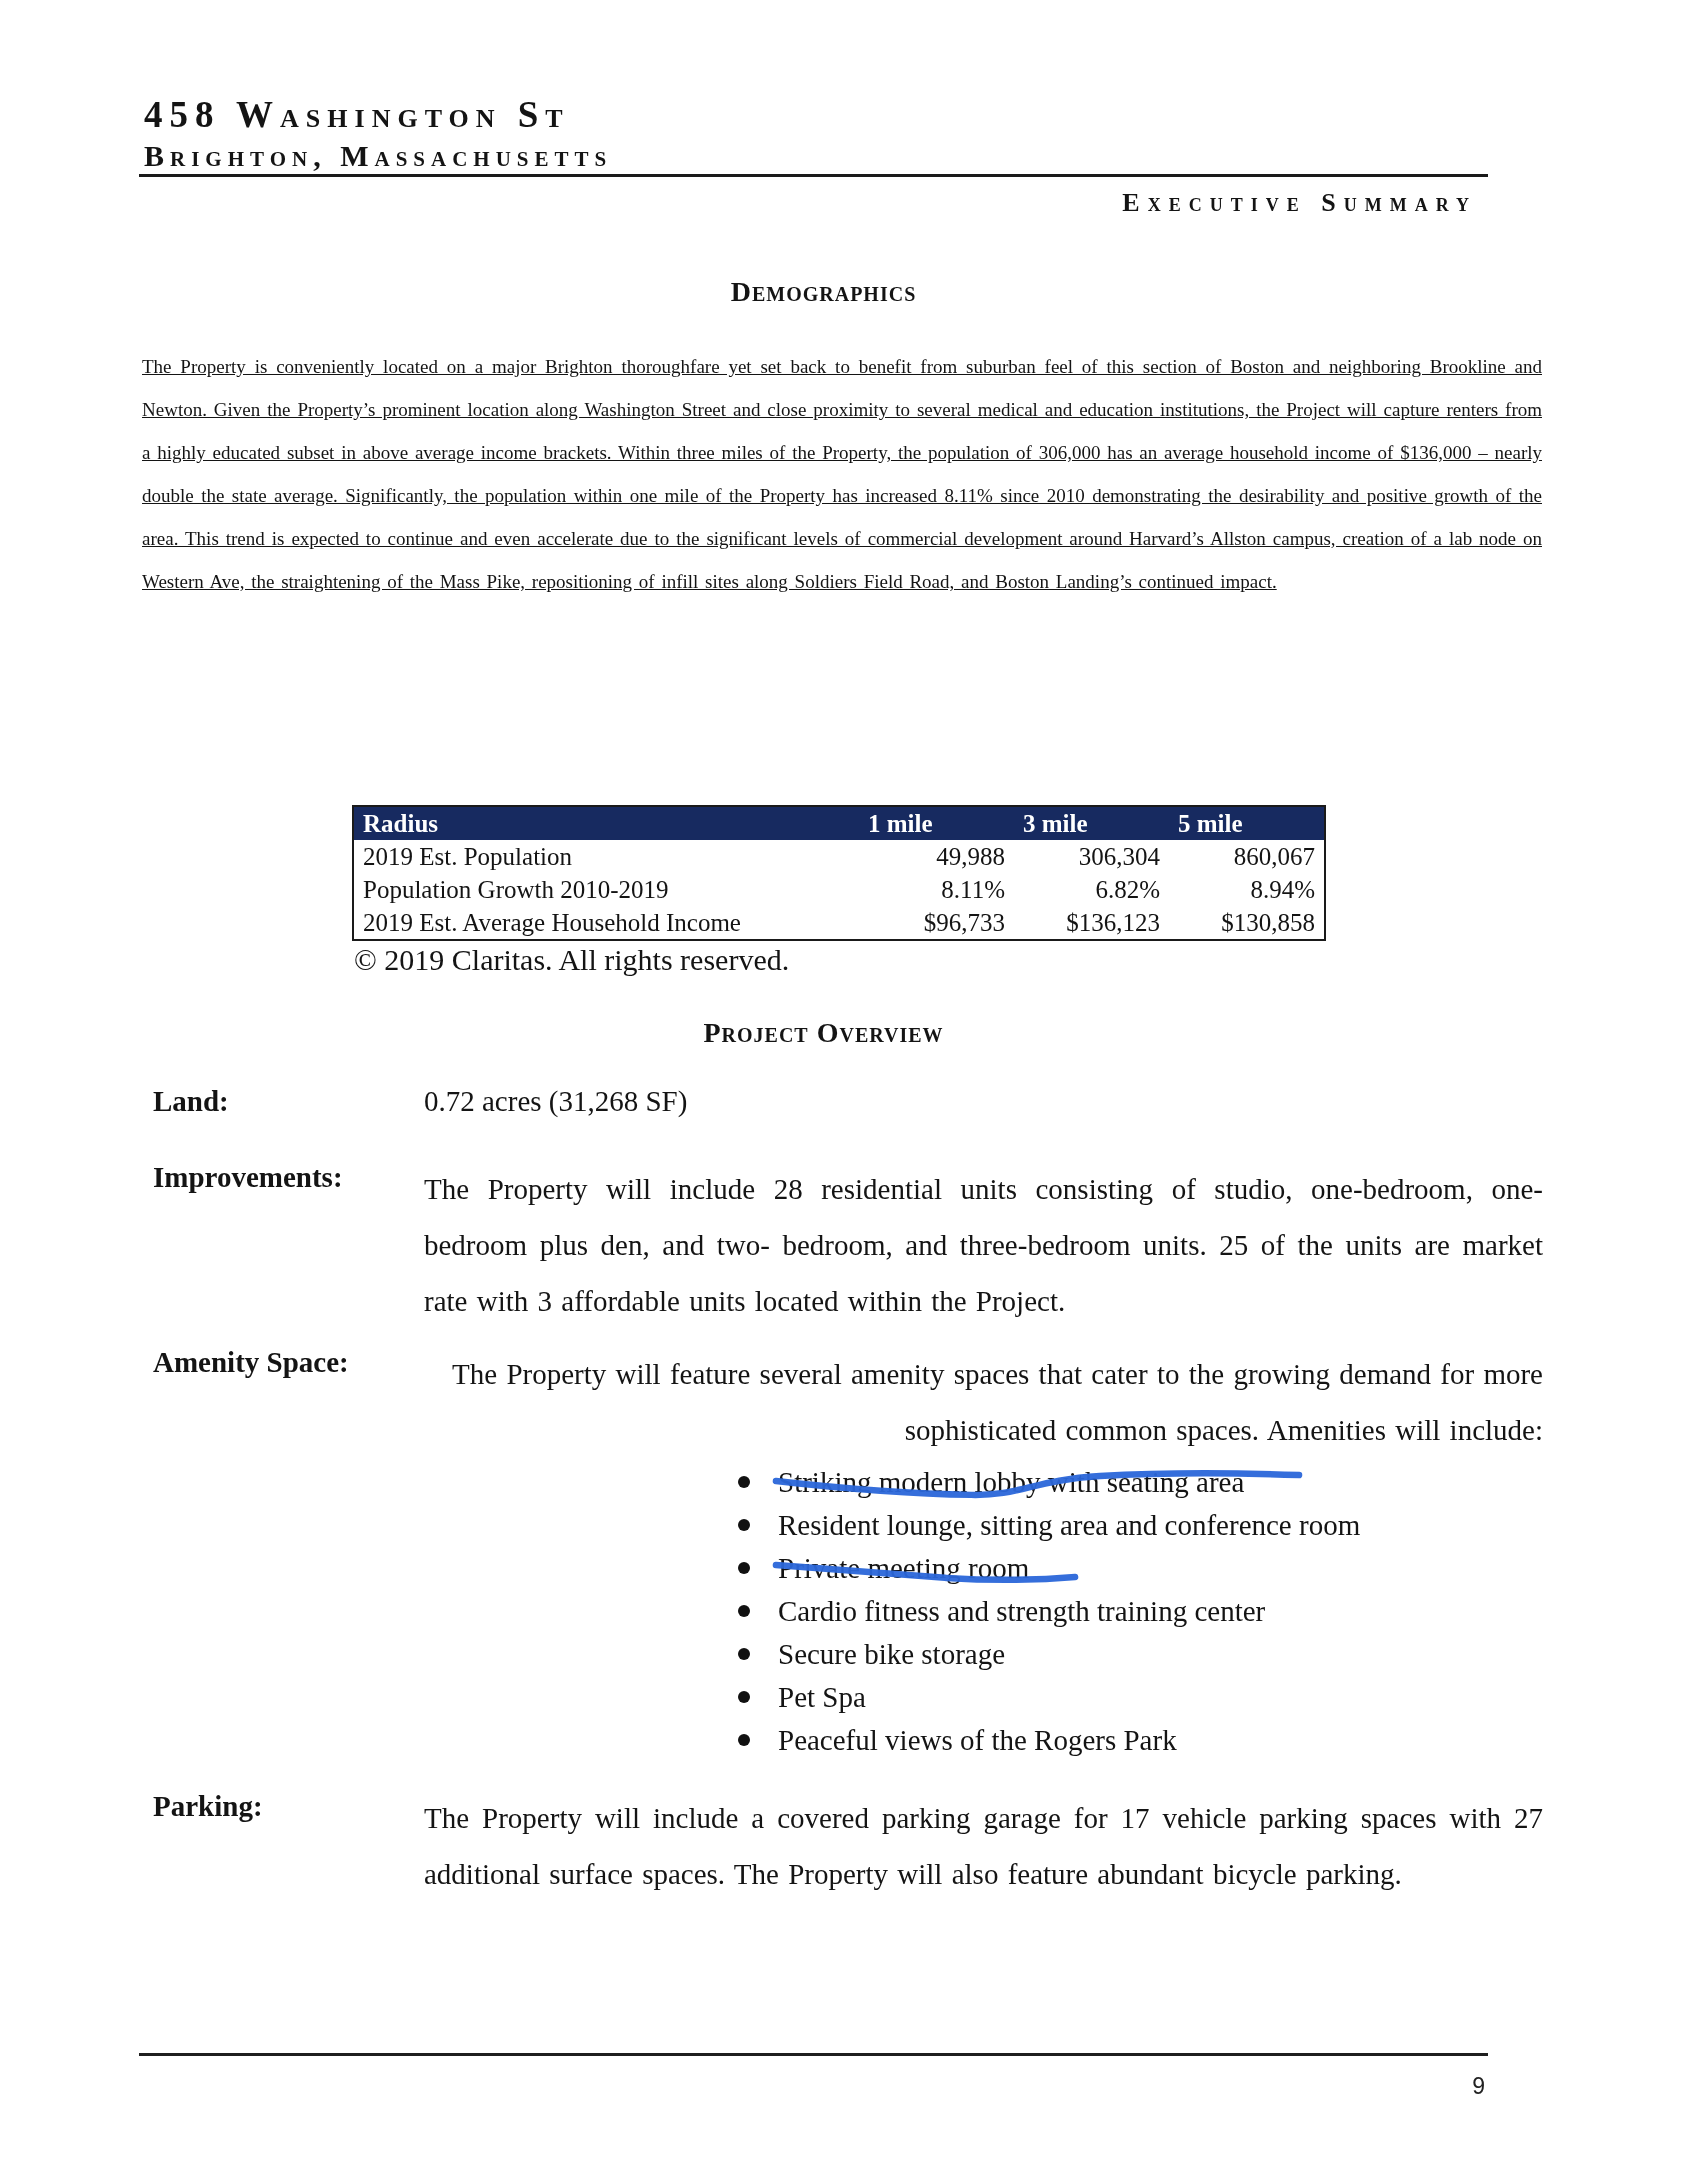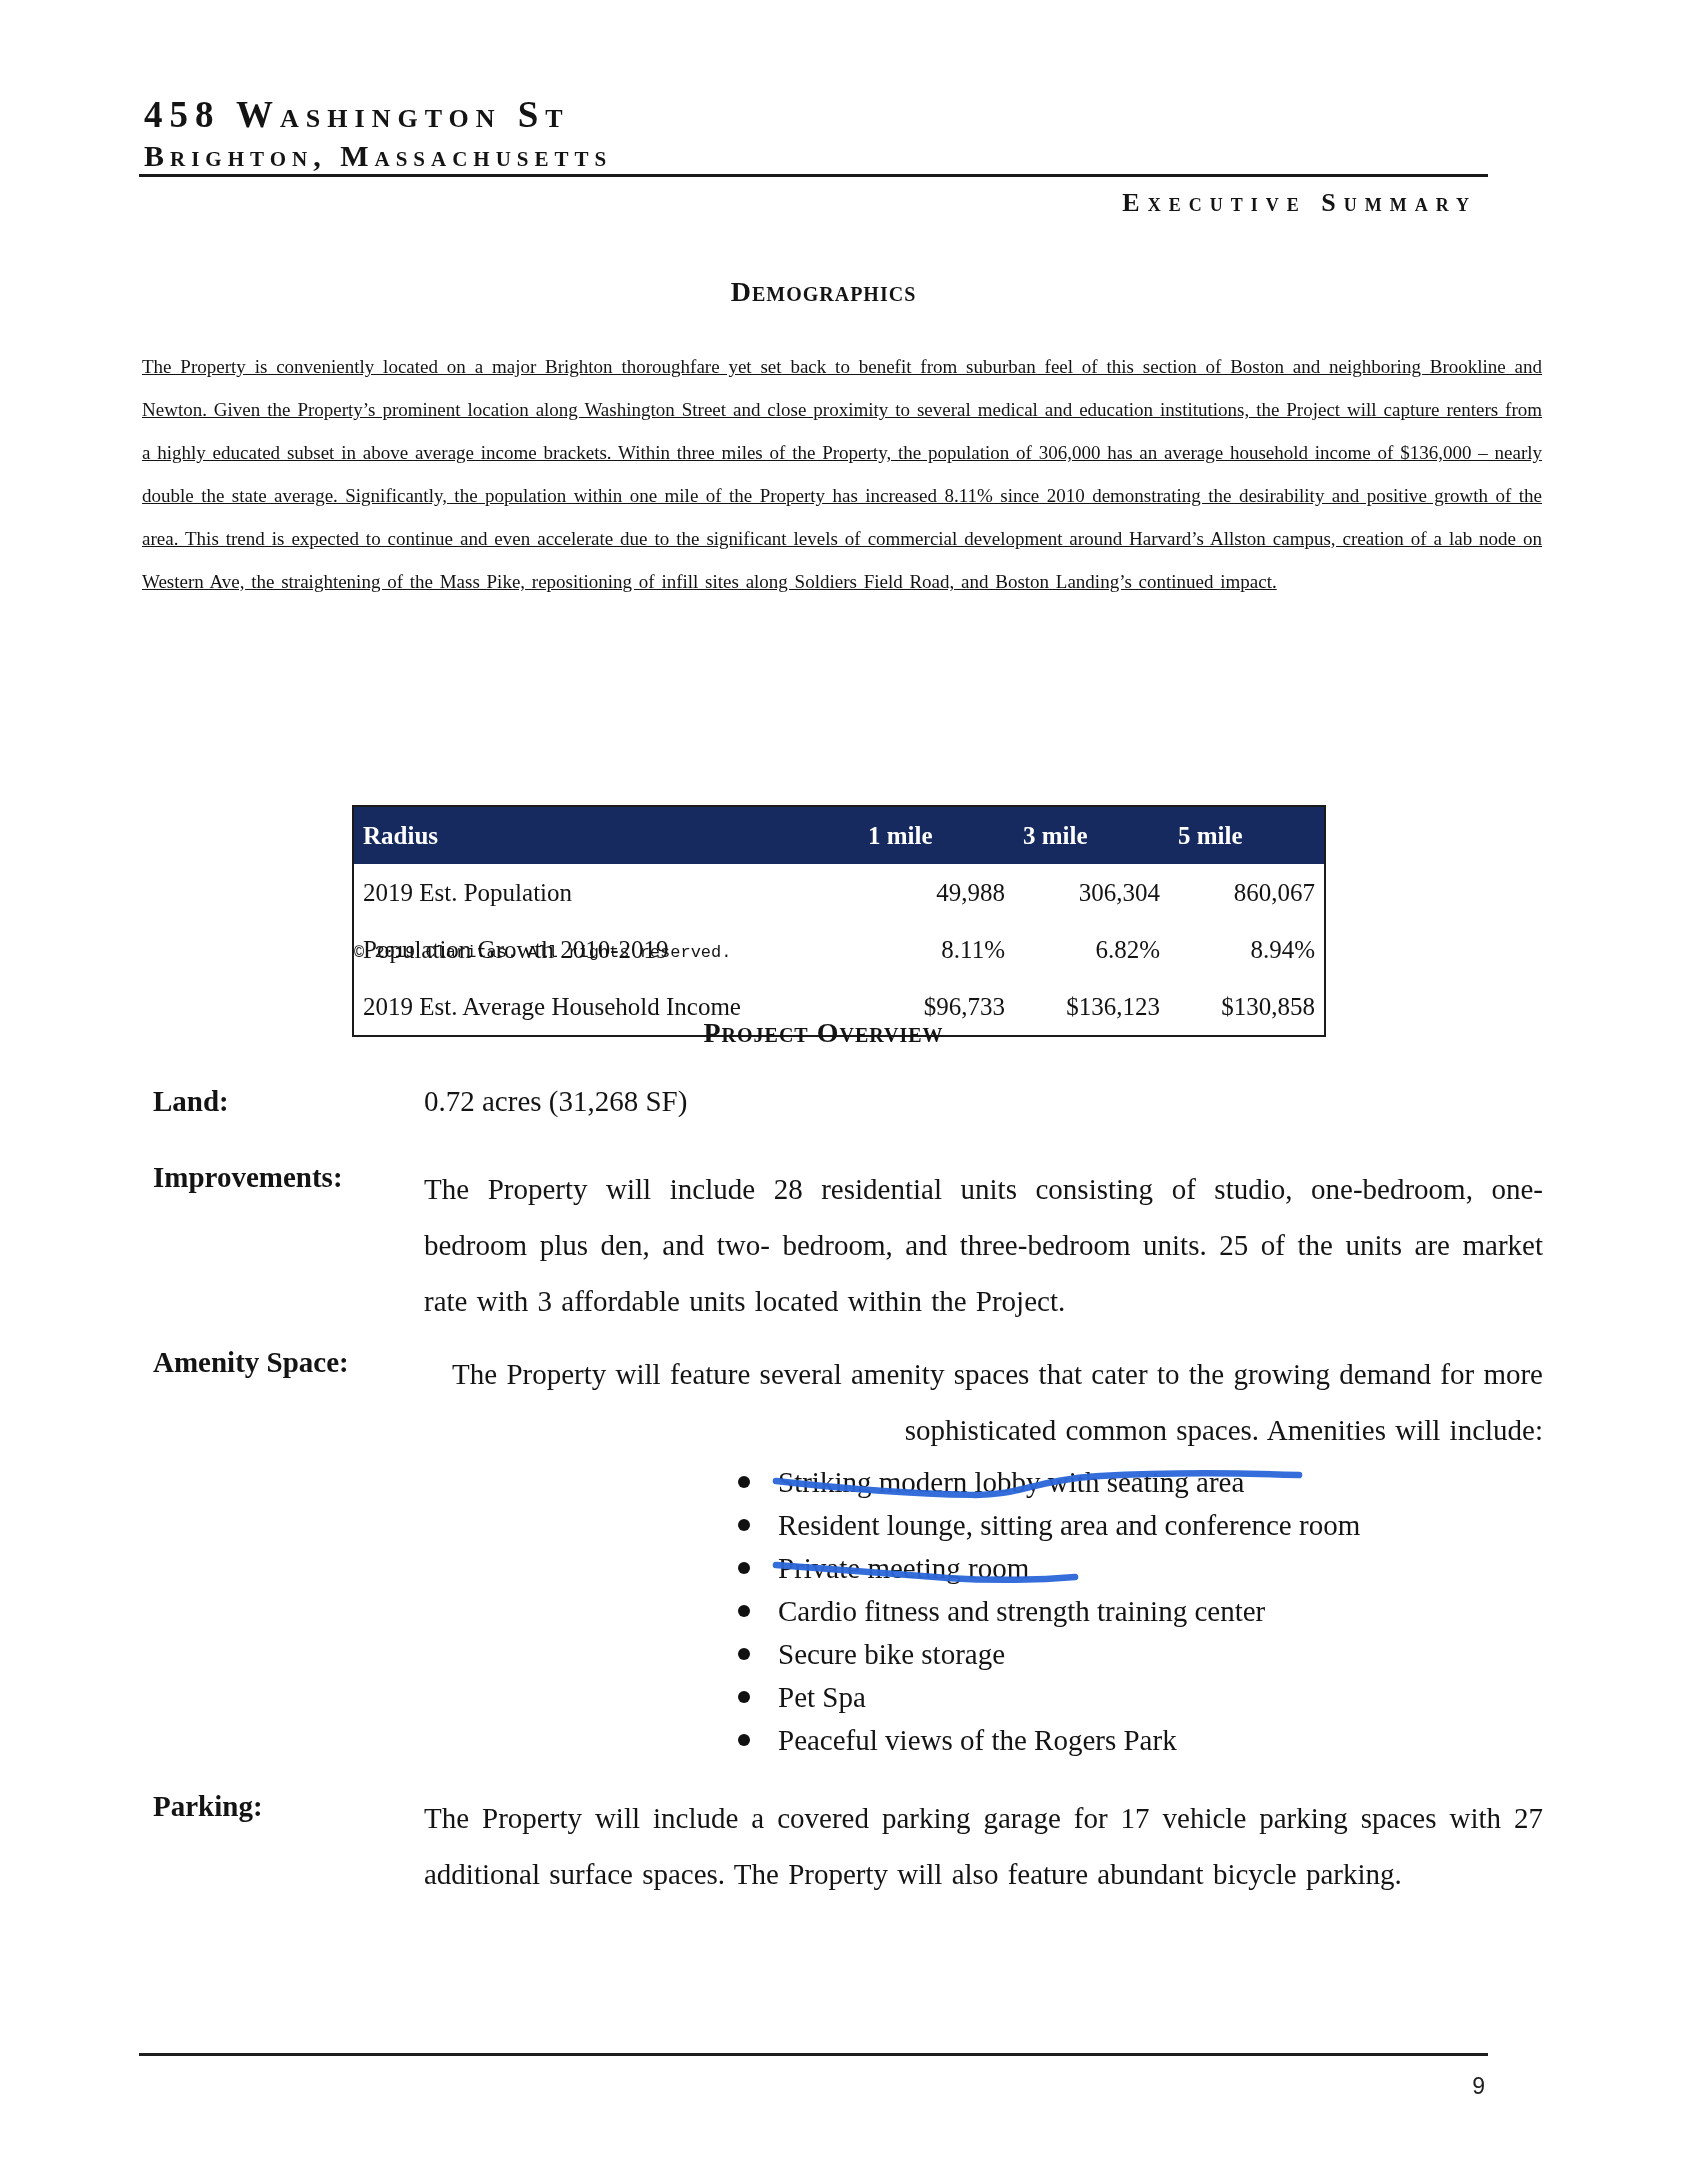--- a/index.html
+++ b/index.html
@@ -20,28 +20,28 @@
   .section-heading{left:0;width:1647px;text-align:center;font-size:28px;font-weight:bold;font-variant:small-caps;letter-spacing:1px;}
   .demo-heading{top:276px;}
   .po-heading{top:1017px;}
 
   
   .demo-par{left:142px;top:345px;width:1400px;font-size:19px;line-height:43px;text-align:justify;word-spacing:2px;text-decoration:underline;}
 
   
   .tbl-wrap{left:352px;top:805px;}
   table.demo-table{border-collapse:collapse;border:2px solid #1a1a1a;font-size:25px;}
-  table.demo-table th,table.demo-table td{padding:13px 9px;height:31px;vertical-align:middle;white-space:nowrap;}
+  table.demo-table th,table.demo-table td{padding:1px 9px;height:31px;vertical-align:middle;white-space:nowrap;}
   table.demo-table thead tr{background:#172a60;color:#ffffff;}
   table.demo-table th{font-weight:bold;text-align:left;}
   table.demo-table th.c0{text-align:left;width:487px;}
   table.demo-table td{text-align:right;}
   table.demo-table td.c0{text-align:left;}
   table.demo-table .cn{width:137px;}
-  .tbl-footnote{left:354px;top:943px;font-size:17px;font-family:Liberation Mono, monospace;}
+  .tbl-footnote{left:354px;top:943px;font-size:30px;}
 
   
   .ov-label{left:153px;font-size:29px;font-weight:bold;}
   .ov-text{left:424px;width:1119px;font-size:29px;line-height:56px;text-align:justify;word-spacing:2px;}
   .y-land{top:1085px;}
   .y-impr{top:1161px;}
   .y-amen{top:1346px;text-align:right;}
   .y-park{top:1790px;}
   .ov-value{left:424px;font-size:29px;}
 

